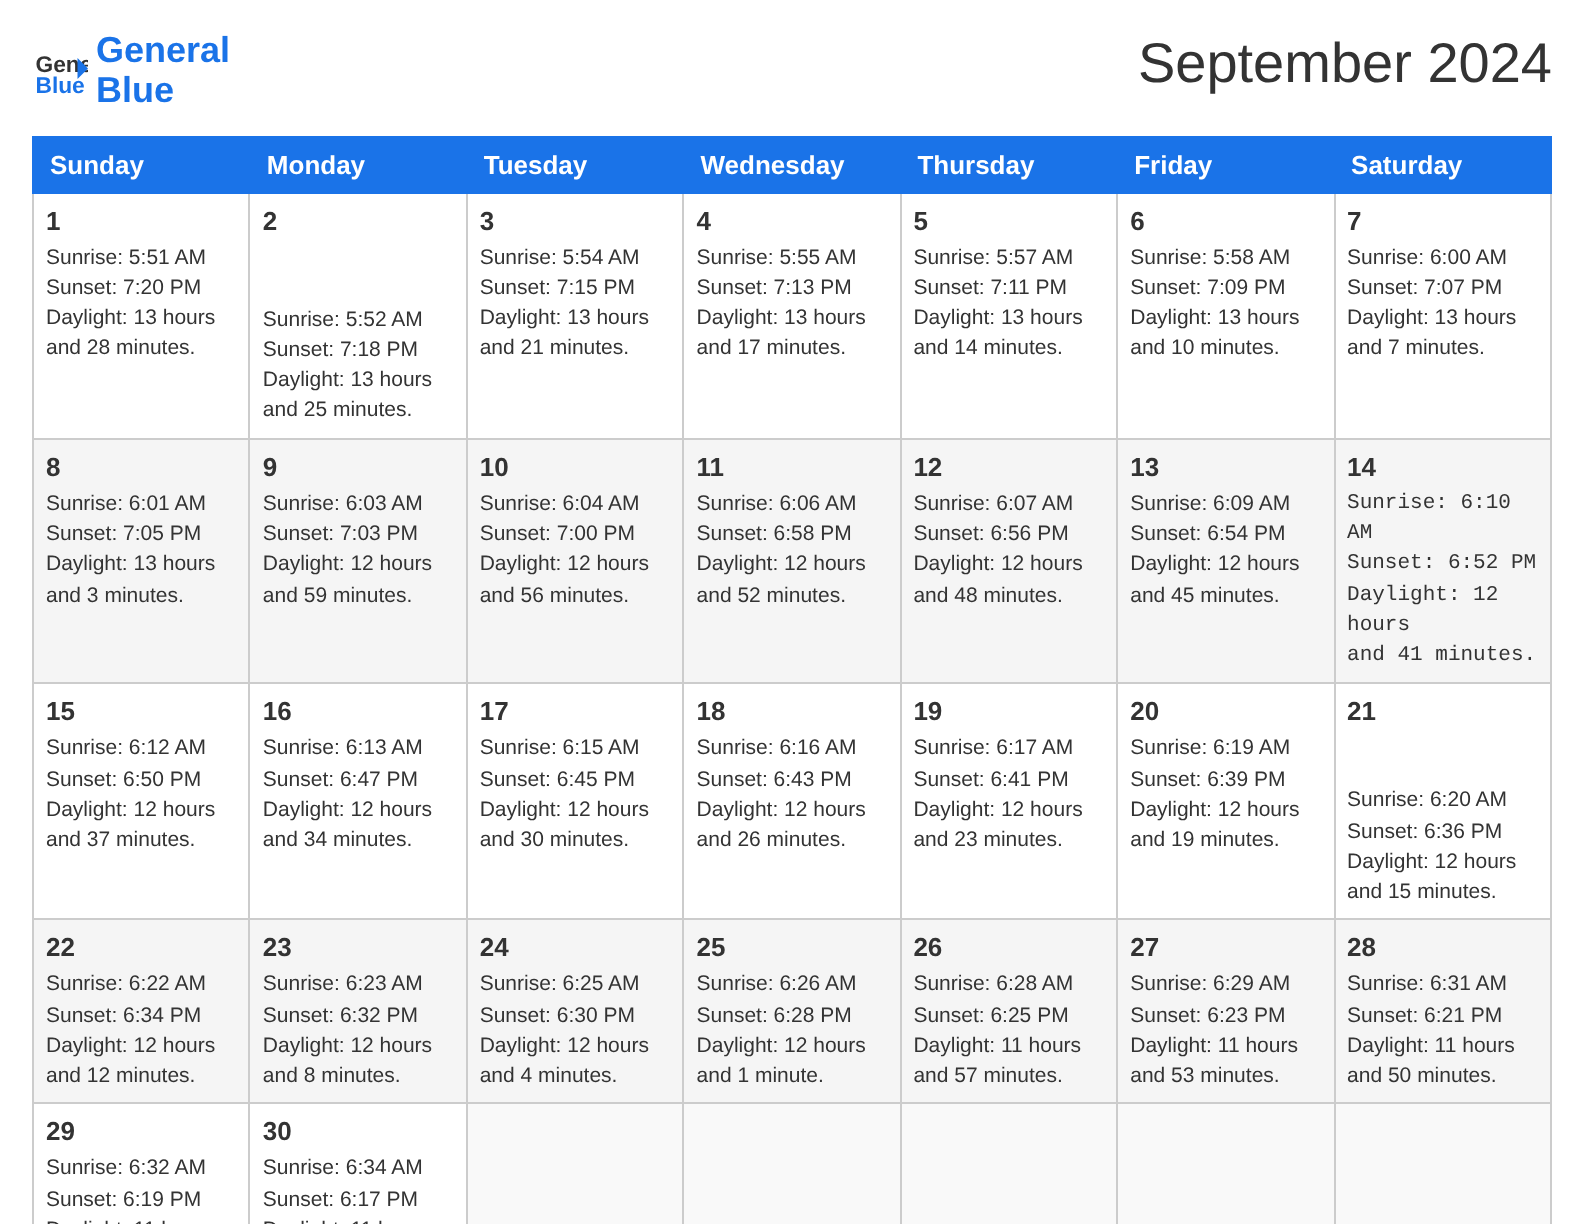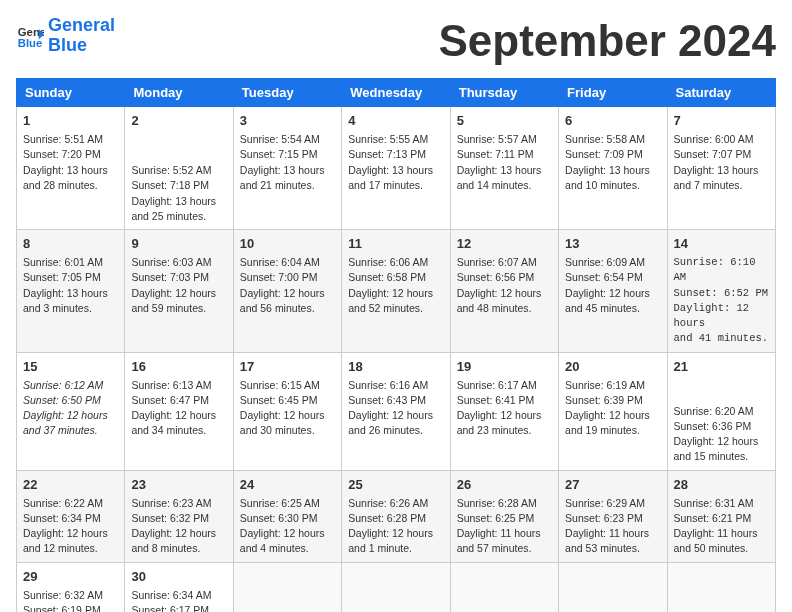--- a/index.html
+++ b/index.html
@@ -31,22 +31,22 @@
       color: #1a73e8;
     }
     .logo-icon {
       width: 28px;
       height: 28px;
     }
     .title-area {
       text-align: right;
     }
     .month-title {
-      font-size: 44px;
-      font-weight: bold;
+      font-size: 28px;
+      font-weight: normal;
       color: #333;
     }
     .subtitle {
       font-size: 14px;
       color: #555;
     }
     table {
       width: 100%;
       border-collapse: collapse;
       font-size: 11px;
@@ -225,21 +225,21 @@
           <span class="day-num">14</span>
           <div class="day-info" style="white-space: pre-line; font-family: Liberation Mono, monospace;">Sunrise: 6:10 AM
 Sunset: 6:52 PM
 Daylight: 12 hours
 and 41 minutes.</div>
         </td>
       </tr>
       <tr>
         <td>
           <span class="day-num">15</span>
-          <div class="day-info" style="white-space: pre-line; font-style: italic;">Sunrise: 6:12 AM
+          <div class="day-info" style="white-space: pre-line;">Sunrise: 6:12 AM
 Sunset: 6:50 PM
 Daylight: 12 hours
 and 37 minutes.</div>
         </td>
         <td>
           <span class="day-num">16</span>
           <div class="day-info" style="white-space: pre-line;">Sunrise: 6:13 AM
 Sunset: 6:47 PM
 Daylight: 12 hours
 and 34 minutes.</div>

